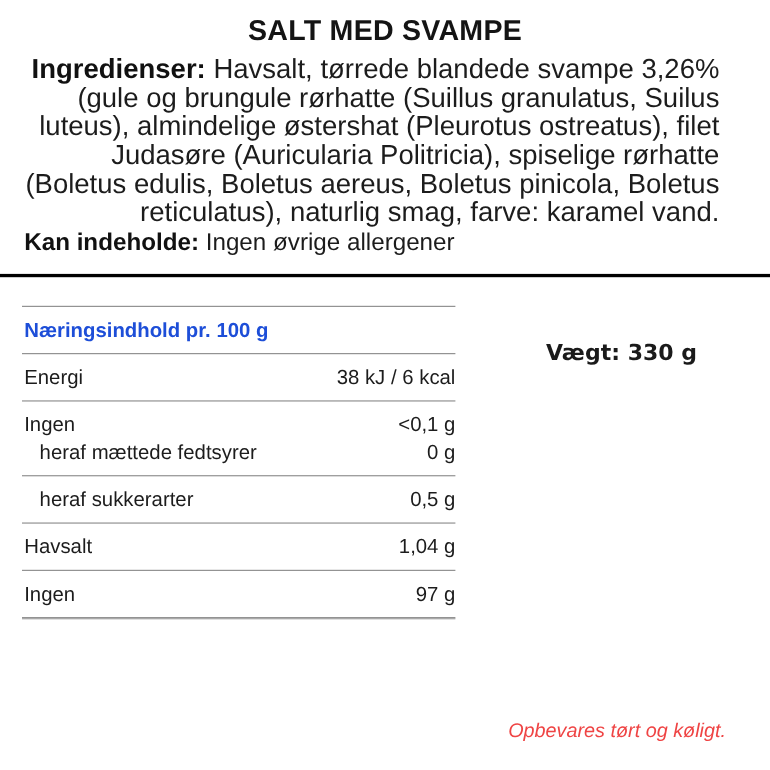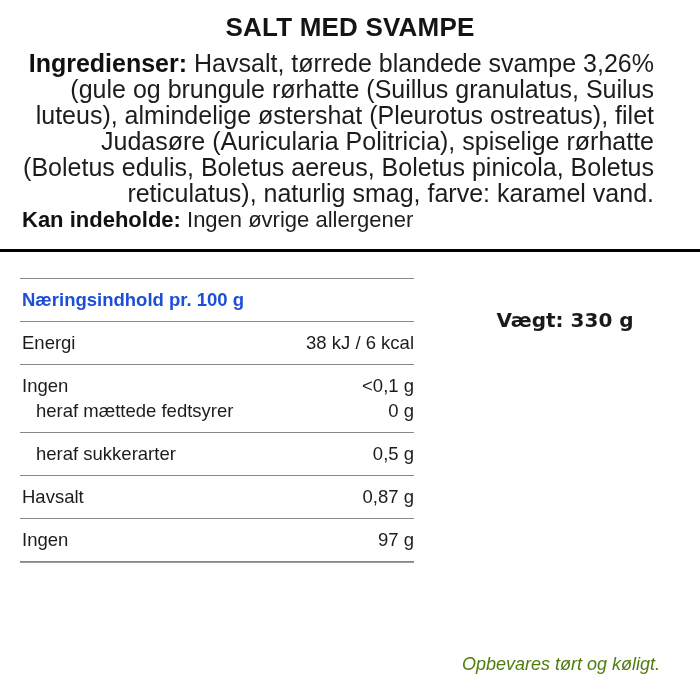--- a/index.html
+++ b/index.html
@@ -137,21 +137,21 @@
   }
   .storage {
     position: absolute;
     top: 652px;
     left: 430px;
     width: 262px;
     text-align: center;
     font-size: 18px;
     line-height: 24px;
     font-style: italic;
-    color: #4d7c0f;
+    color: #ef4444;
   }
 </style>
 </head>
 <body>
 
 <div class="page">
 
   <div class="title">SALT MED SVAMPE</div>
 
   <div class="ingredients">
@@ -192,21 +192,21 @@
         <div class="group">
           <div class="row sub">
             <span class="name">heraf sukkerarter</span>
             <span class="value">0,5 g</span>
           </div>
         </div>
         <div class="rule"></div>
         <div class="group">
           <div class="row">
             <span class="name">Havsalt</span>
-            <span class="value">0,87 g</span>
+            <span class="value">1,04 g</span>
           </div>
         </div>
         <div class="rule"></div>
         <div class="group">
           <div class="row">
             <span class="name">Ingen</span>
             <span class="value">97 g</span>
           </div>
         </div>
         <div class="rule"></div>

